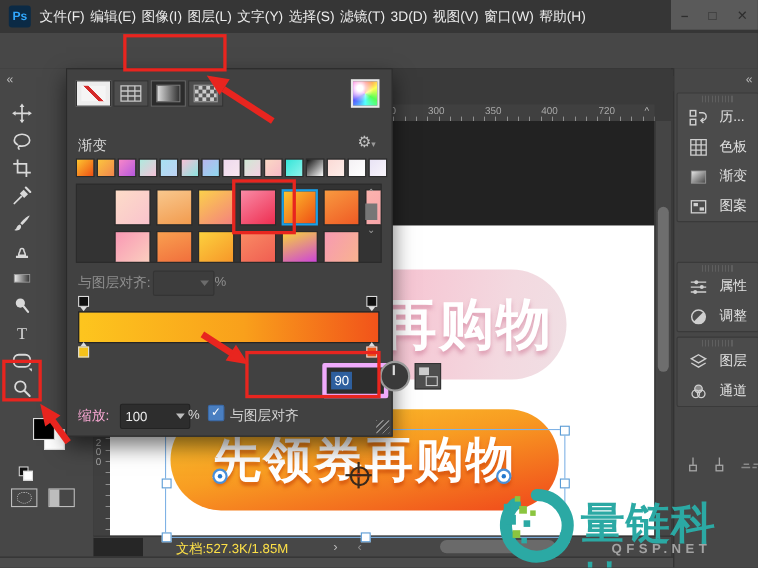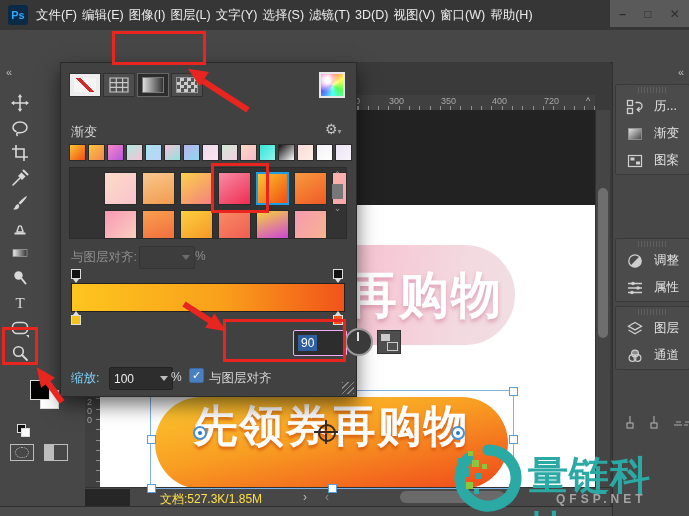--- a/index.html
+++ b/index.html
@@ -37,21 +37,21 @@
   .vnum{width:9px;font-size:9px;line-height:9px;color:#a8a8a8;word-break:break-all;text-align:center}
   .pasteboard{left:100px;top:110px;width:495px;height:95px;background:#222}
   .artboard{left:100px;top:205px;width:495px;height:282px;background:#fff}
   .vscroll{left:595px;top:110px;width:14px;height:377px;background:#454545;border-left:1px solid #333}
   .vthumb{position:absolute;left:2px;top:78px;width:10px;height:150px;background:#6e6e6e;border-radius:5px}
   .statusbar{left:85px;top:487px;width:525px;height:19px;background:#474747;border-top:1px solid #333}
   .bottomstrip{left:0;top:506px;width:689px;height:10px;background:#4c4c4c;border-top:1px solid #2f2f2f}
   
   .pinkbtn{left:185px;top:245px;width:330px;height:100px;border-radius:50px;display:flex;align-items:center;justify-content:flex-end;overflow:hidden}
   .pinktext{font-size:50px;font-weight:bold;color:#fff;letter-spacing:2px;padding-right:12px;text-shadow:0 3px 4px rgba(215,140,165,.75)}
-  .orangebtn{left:155px;top:397px;width:353px;height:92px;border-radius:46px;display:flex;align-items:flex-start;justify-content:center}
+  .orangebtn{left:155px;top:372px;width:353px;height:92px;border-radius:46px;display:flex;align-items:center;justify-content:center}
   .orangetext{font-size:44px;font-weight:bold;color:#fff;letter-spacing:2px;text-shadow:0 3px 3px rgba(195,60,5,.55)}
   .selbox{left:150px;top:390px;width:362px;height:97px;border:1px solid #7fb2e5;z-index:20}
   .handle{position:absolute;width:7px;height:7px;background:#fff;border:1px solid #5a9bd5;margin:-4px 0 0 -4px}
   .gdot{position:absolute;width:10px;height:10px;border:2px solid #4a90d9;background:#fff;border-radius:50%;margin:-7px 0 0 -7px;z-index:21}
   .gdot::after{content:"";position:absolute;left:3px;top:3px;width:4px;height:4px;border-radius:50%;background:#2277cc}
   .crosshair{position:absolute;width:14px;height:14px;border:2px solid #3a2a1d;border-radius:50%;margin:-9px 0 0 -9px;z-index:21}
   .crosshair::before{content:"";position:absolute;left:5px;top:-5px;width:2px;height:24px;background:#3a2a1d;margin-top:-1px}
   .crosshair::after{content:"";position:absolute;top:5px;left:-5px;height:2px;width:24px;background:#3a2a1d;margin-left:-1px}
   .crossdot{position:absolute;left:4px;top:4px;width:4px;height:4px;background:#e03a20;border-radius:50%}
   
@@ -380,32 +380,32 @@
     <div class="chev" style="margin-left:auto;border-top-color:#6c6c6c"></div>
   </div>
   <span class="abs" style="left:134px;top:186px;color:#8f8f8f">%</span>
 
   <div class="stop op" style="left:10px;top:206px;background:#111"></div>
   <div class="stop op" style="left:272px;top:206px;background:#111"></div>
   <div class="gbar" style="background: linear-gradient(90deg, rgb(253, 197, 30), rgb(249, 160, 27) 55%, rgb(241, 83, 26));"></div>
   <div class="stop col" style="left: 10px; top: 252px; background: rgb(245, 194, 26);"></div>
   <div class="stop col" style="left: 272px; top: 252px; background: rgb(239, 83, 26);"></div>
 
-  <div class="abs field" style="left:232px;top:267px;width:44px;height:24px;border:1px solid #f0abfc">
+  <div class="abs field" style="left:232px;top:267px;width:44px;height:24px;border:4px solid #f0abfc">
     <span style="background:#2e5f9e;color:#fff;padding:1px 3px">90</span>
   </div>
   <div class="dial" style="left:284px;top:265px">
       <div class="needle"></div>
     </div>
   <div class="abs" style="left:316px;top:267px;width:22px;height:22px;background:#4e4e4e;border:1px solid #333">
     <div style="position:absolute;left:3px;top:3px;width:9px;height:7px;background:#ccc"></div>
     <div style="position:absolute;left:9px;top:11px;width:9px;height:7px;border:1px solid #ccc"></div>
   </div>
 
-  <span class="abs" style="left:10px;top:307px;color:#7dd3fc;font-size:12.5px">缩放:</span>
+  <span class="abs" style="left:10px;top:307px;color:#f9a8d4;font-size:12.5px">缩放:</span>
   <div class="abs field" style="left:48px;top:304px;width:54px">
     <span>100</span>
     <div class="chev" style="margin-left:auto"></div>
   </div>
   <span class="abs" style="left:110px;top:307px;color:#d6d6d6">%</span>
   <div class="abs ckbox" style="left:128px;top:305px">✓</div>
   <span class="abs" style="left:148px;top:307px;color:#d6d6d6;font-size:12.5px">与图层对齐</span>
   <div class="grip"></div>
 </div>
 
@@ -418,20 +418,28 @@
         <svg width="18" height="18" viewBox="0 0 18 18">
             <g stroke="#cfcfcf" stroke-width="1.3" fill="none">
               <rect x="1.5" y="2.5" width="5" height="5"></rect>
               <rect x="1.5" y="10.5" width="5" height="5"></rect>
               <path d="M9.5 4.5h3a3.5 3.5 0 010 7h-1"></path>
               <path d="M13.5 13.8l-2.3-2.3 2.3-2.3"></path>
             </g>
           </svg>
       </span>
         <span class="tl">历...</span>
+    </div>
+    <div class="rtab">
+      <span class="ic">
+        <svg width="18" height="18" viewBox="0 0 18 18">
+            <path d="M2 2h14v14H2zM2 6.7h14M2 11.4h14M6.7 2v14M11.4 2v14" fill="none" stroke="#cfcfcf" stroke-width="1.2"></path>
+          </svg>
+      </span>
+        <span class="tl">色板</span>
     </div>
     <div class="rtab">
       <span class="ic">
         <svg width="18" height="18" viewBox="0 0 18 18">
             <defs>
               <linearGradient id="rg" x1="0" y1="0" x2="1" y2="1">
                 <stop offset="0" stop-color="#e8e8e8"></stop>
                 <stop offset="1" stop-color="#444"></stop>
               </linearGradient>
             </defs>
@@ -449,38 +457,38 @@
           </svg>
       </span>
         <span class="tl">图案</span>
     </div>
   </div>
   <div class="rgroup" style="top:176px">
     <div class="gripdots"></div>
     <div class="rtab">
       <span class="ic">
         <svg width="18" height="18" viewBox="0 0 18 18">
-            <circle cx="9" cy="9" r="6.2" fill="none" stroke="#cfcfcf" stroke-width="1.3"></circle>
-            <path d="M4.6 13.4L13.4 4.6A6.2 6.2 0 014.6 13.4z" fill="#cfcfcf"></path>
-          </svg>
-      </span>
-        <span class="tl">调整</span>
-    </div>
-    <div class="rtab">
-      <span class="ic">
-        <svg width="18" height="18" viewBox="0 0 18 18">
             <g stroke="#cfcfcf" stroke-width="1.3">
               <path d="M2 4.5h14M2 9h14M2 13.5h14"></path>
             </g>
             <circle cx="7" cy="4.5" r="1.8" fill="#cfcfcf"></circle>
             <circle cx="12" cy="9" r="1.8" fill="#cfcfcf"></circle>
             <circle cx="6" cy="13.5" r="1.8" fill="#cfcfcf"></circle>
           </svg>
       </span>
         <span class="tl">属性</span>
+    </div>
+    <div class="rtab">
+      <span class="ic">
+        <svg width="18" height="18" viewBox="0 0 18 18">
+            <circle cx="9" cy="9" r="6.2" fill="none" stroke="#cfcfcf" stroke-width="1.3"></circle>
+            <path d="M4.6 13.4L13.4 4.6A6.2 6.2 0 014.6 13.4z" fill="#cfcfcf"></path>
+          </svg>
+      </span>
+        <span class="tl">调整</span>
     </div>
   </div>
   <div class="rgroup" style="top:244px">
     <div class="gripdots"></div>
     <div class="rtab">
       <span class="ic">
         <svg width="18" height="18" viewBox="0 0 18 18">
             <g stroke="#cfcfcf" stroke-width="1.3" fill="none">
               <path d="M9 2.5l6.5 3.7L9 9.9 2.5 6.2z"></path>
               <path d="M2.5 10l6.5 3.7L15.5 10"></path>

